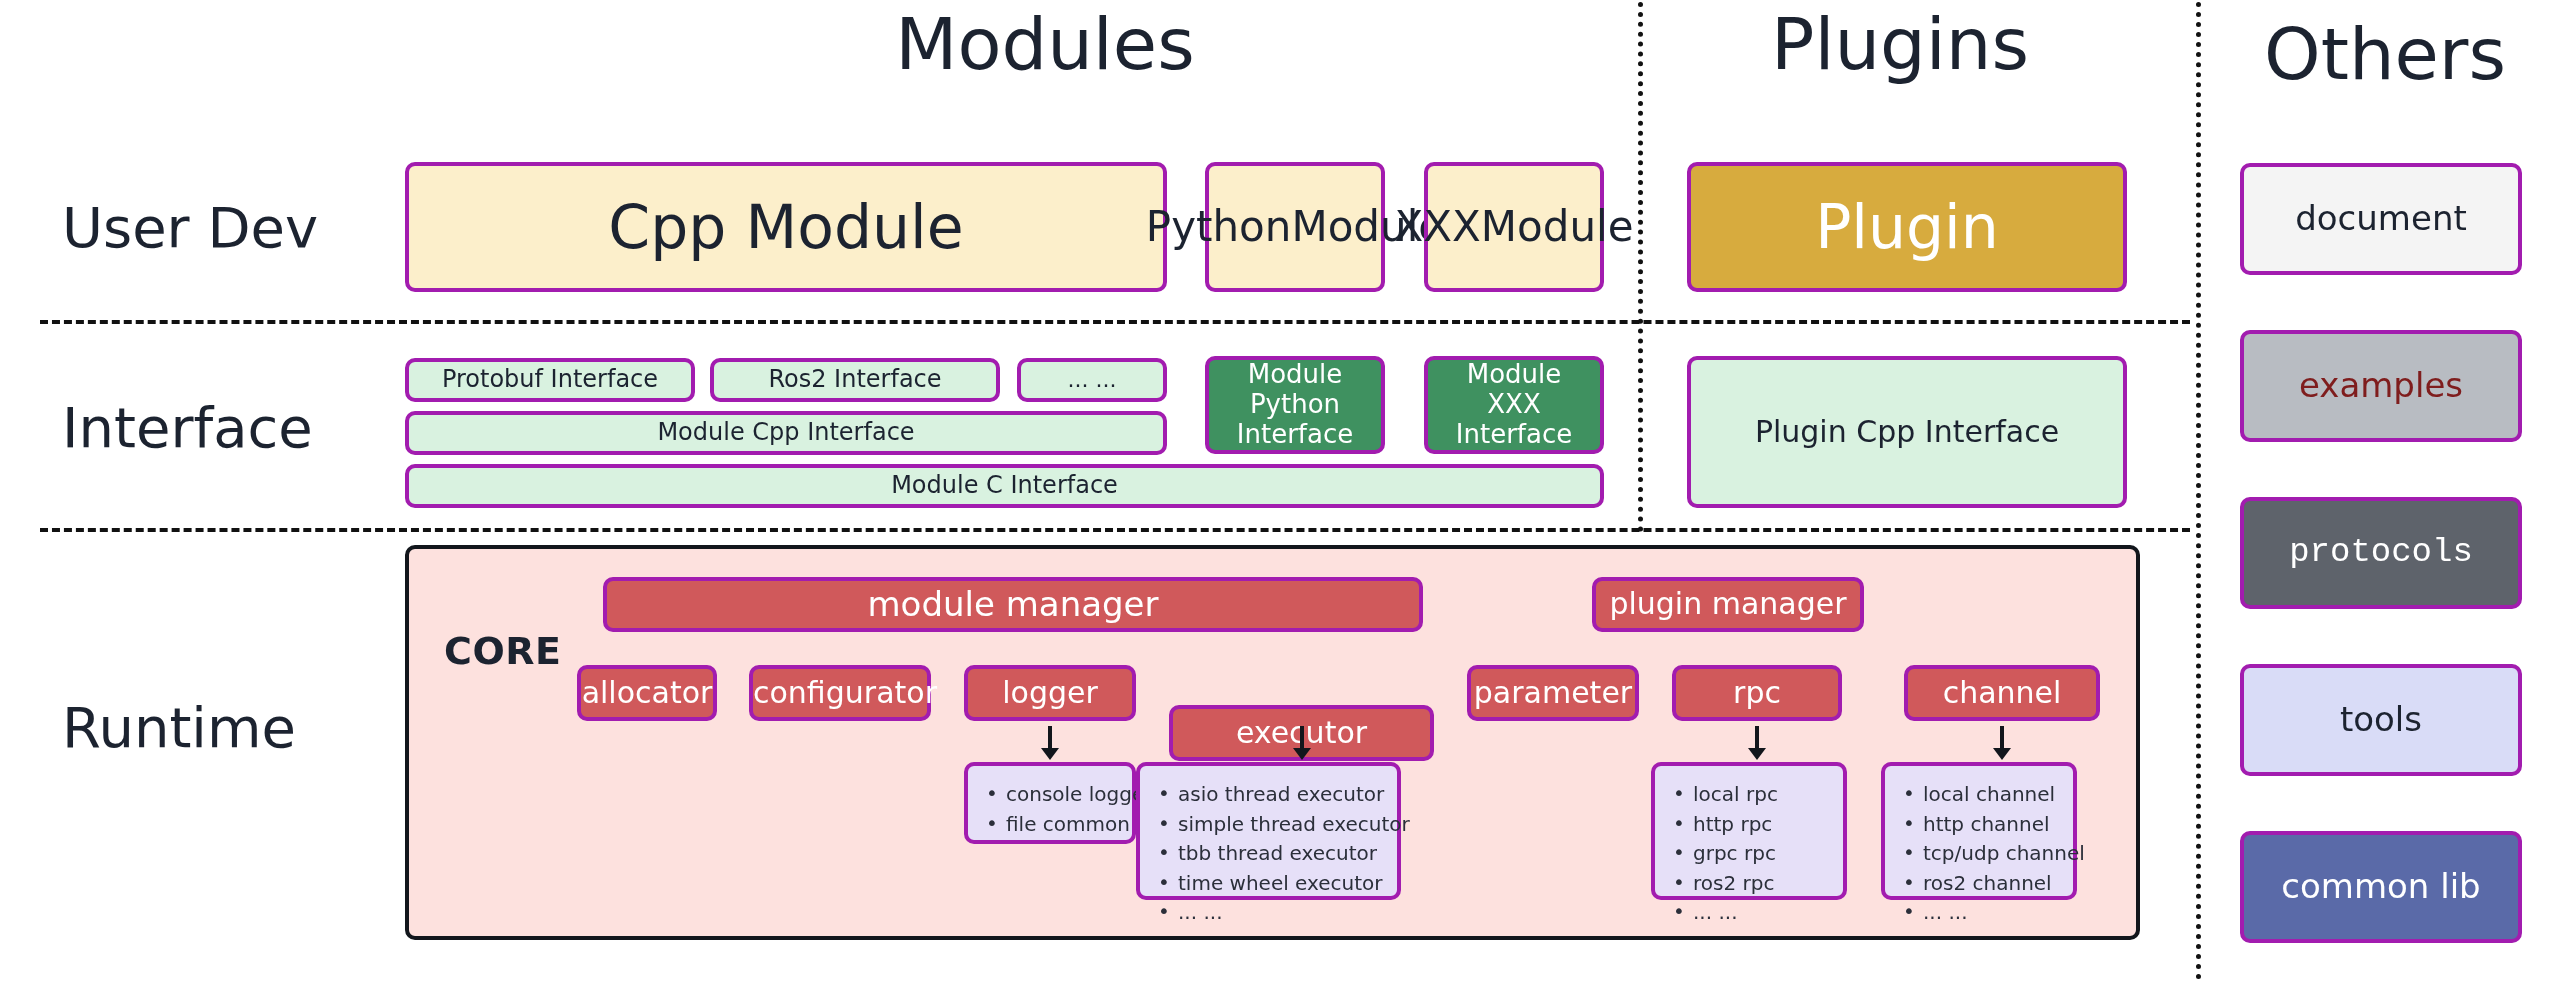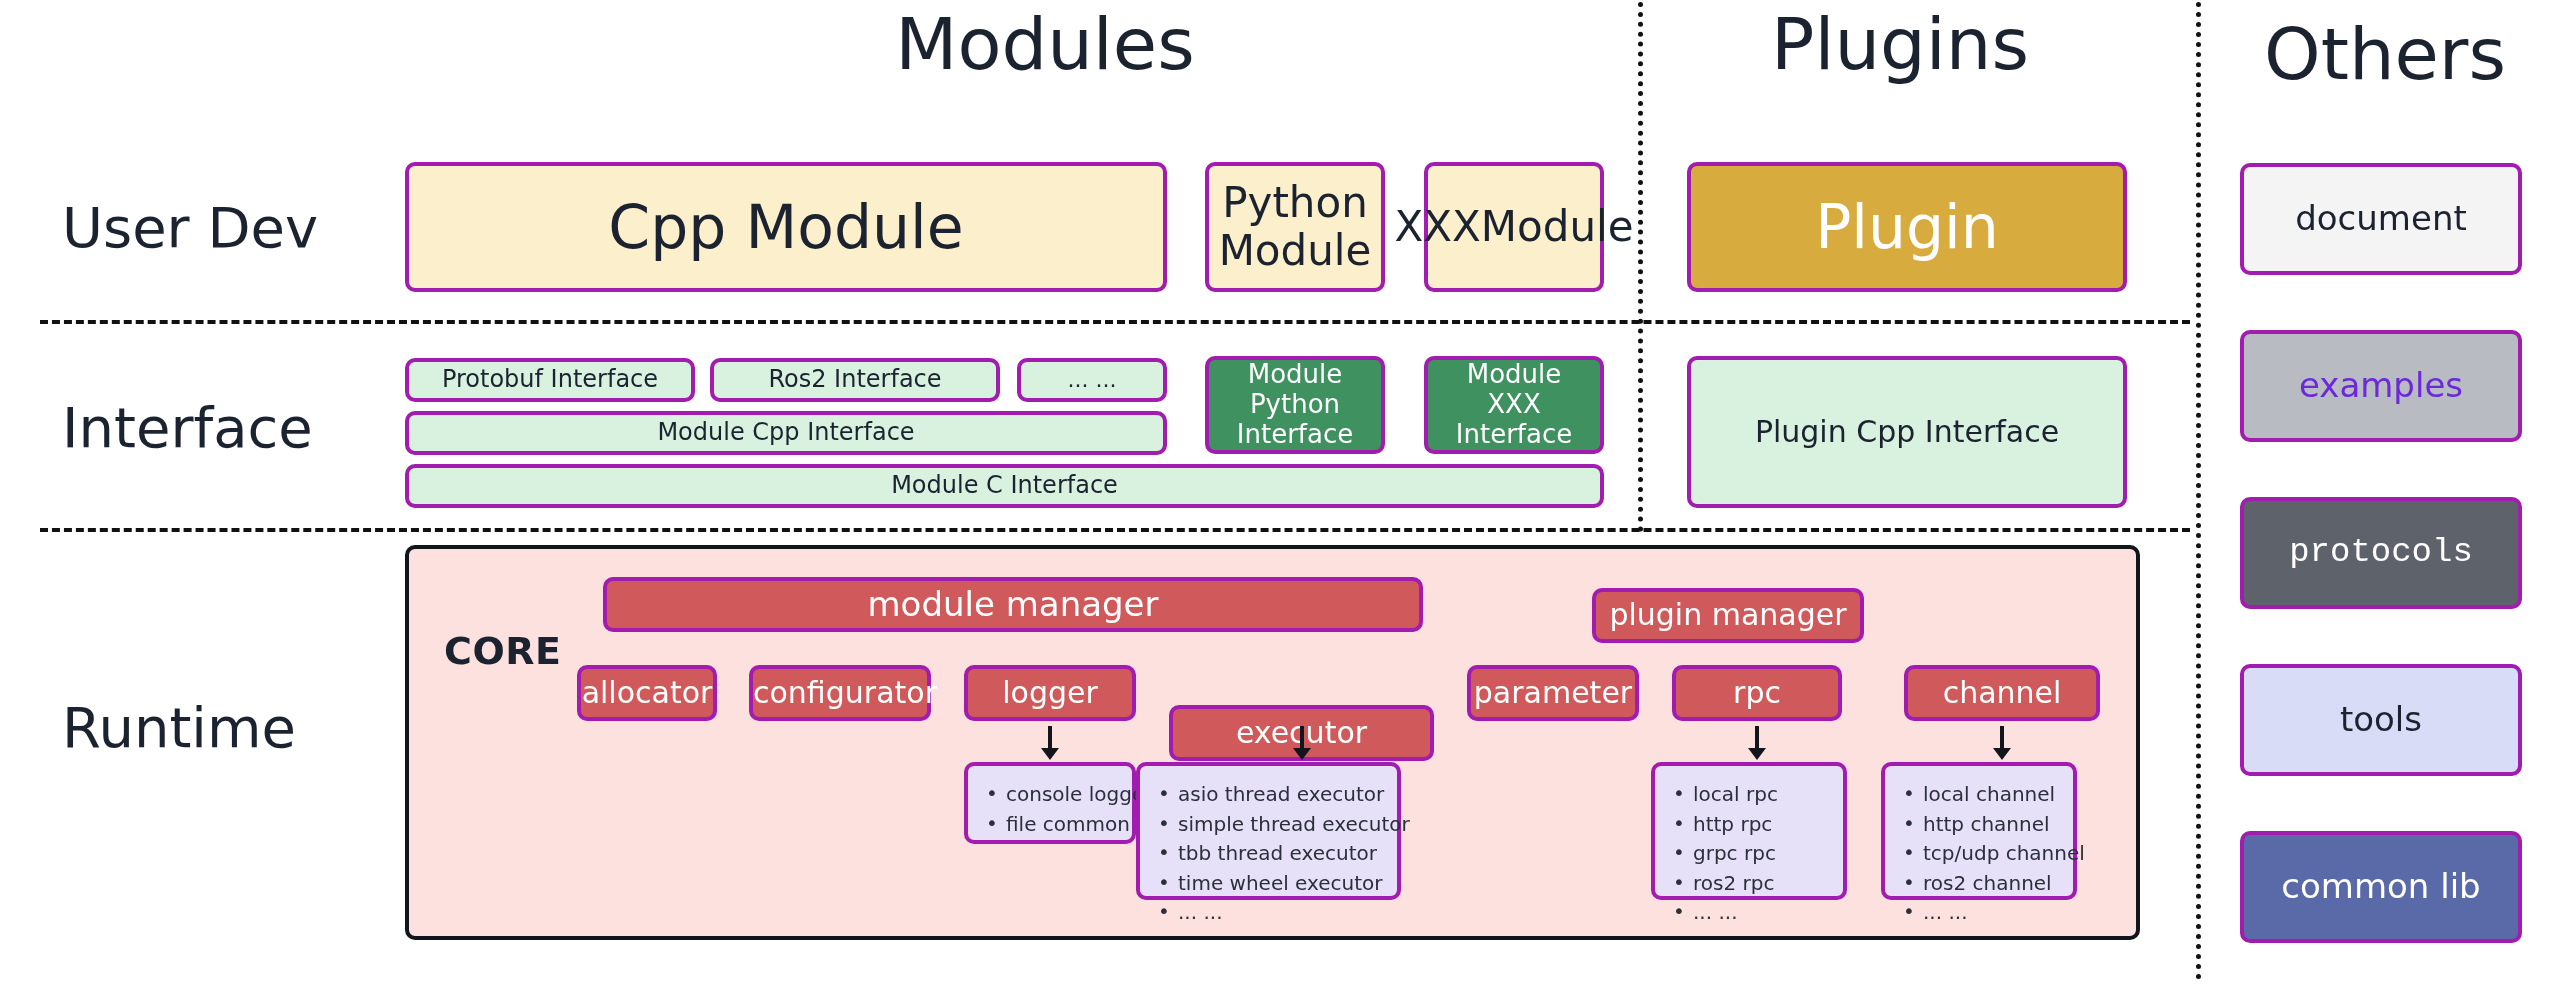--- a/index.html
+++ b/index.html
@@ -22,21 +22,21 @@
   .node{border:4px solid #a21caf;border-radius:10px;display:flex;align-items:center;justify-content:center;text-align:center;line-height:1.15;box-sizing:border-box;}
   .node .lbl{display:block;width:100%;}
 
   .n-cream{background:#fcefcb;color:#1c2330;}
   .n-gold{background:#d7ab3e;color:#ffffff;}
   .n-greenlite{background:#d9f2e0;color:#1c2330;}
   .n-greendark{background:#3f9160;color:#ffffff;}
   .n-red{background:#d0595b;color:#ffffff;}
   .n-lav{background:#e6e0f8;color:#2b2f3a;}
   .n-doc{background:#f4f4f4;color:#1c2330;}
-  .n-examples{background:#b8bcc2;color:#6d28d9;}
+  .n-examples{background:#b8bcc2;color:#7f1d1d;}
   .n-protocols{background:#5e636b;color:#ffffff;font-family:Liberation Mono, monospace;}
   .n-tools{background:#d9dcf7;color:#1c2330;}
   .n-commonlib{background:#5a6aa8;color:#ffffff;}
 
   
   #runtime-panel{background:#fde1de;border:4px solid #12161c;border-radius:10px;}
   #core-label{font-size:38px;font-weight:700;color:#1c2330;letter-spacing:0.5px;}
 
   
   .bullets{padding:14px 10px 14px 16px;display:flex;flex-direction:column;justify-content:flex-start;align-items:flex-start;}
@@ -70,21 +70,21 @@
   <div class="abs vdot" style="left:2196px;top:2px;height:978px;"></div>
 
   <div class="abs rowlabel" style="left:62px;top:200px;">User Dev</div>
   <div class="abs rowlabel" style="left:62px;top:400px;">Interface</div>
   <div class="abs rowlabel" style="left:62px;top:700px;">Runtime</div>
 
   <div class="abs node n-cream fs-60" style="left:405px;top:162px;width:762px;height:130px;">
     <span class="lbl">Cpp Module</span>
   </div>
 
-  <div class="abs node n-cream fs-42" style="left:1205px;top:162px;width:180px;height:130px;flex-direction:column;">
+  <div class="abs node n-cream fs-42" style="left:1205px;top:162px;width:180px;height:130px;">
     <span>Python</span>
     <span>Module</span>
   </div>
 
   <div class="abs node n-cream fs-42" style="left:1424px;top:162px;width:180px;height:130px;flex-direction:row;">
     <span>XXX</span>
     <span>Module</span>
   </div>
 
   <div class="abs node n-gold fs-60" style="left:1687px;top:162px;width:440px;height:130px;">
@@ -120,21 +120,21 @@
     <span class="lbl">Plugin Cpp Interface</span>
   </div>
 
   <div class="abs" id="runtime-panel" style="left:405px;top:545px;width:1735px;height:395px;">
 
     <div class="abs" id="core-label" style="left:35px;top:80px;">CORE</div>
 
     <div class="abs node n-red fs-34" style="left:194px;top:28px;width:820px;height:55px;">
       <span class="lbl">module manager</span>
     </div>
-    <div class="abs node n-red fs-30" style="left:1183px;top:28px;width:272px;height:55px;margin-top:11px;">
+    <div class="abs node n-red fs-30" style="left:1183px;top:28px;width:272px;height:55px;">
       <span class="lbl">plugin manager</span>
     </div>
 
     <div class="abs node n-red fs-30" style="left:168px;top:116px;width:140px;height:56px;">
       <span class="lbl">allocator</span>
     </div>
     <div class="abs node n-red fs-30" style="left:340px;top:116px;width:182px;height:56px;">
       <span class="lbl">configurator</span>
     </div>
     <div class="abs node n-red fs-30" style="left:555px;top:116px;width:172px;height:56px;">

